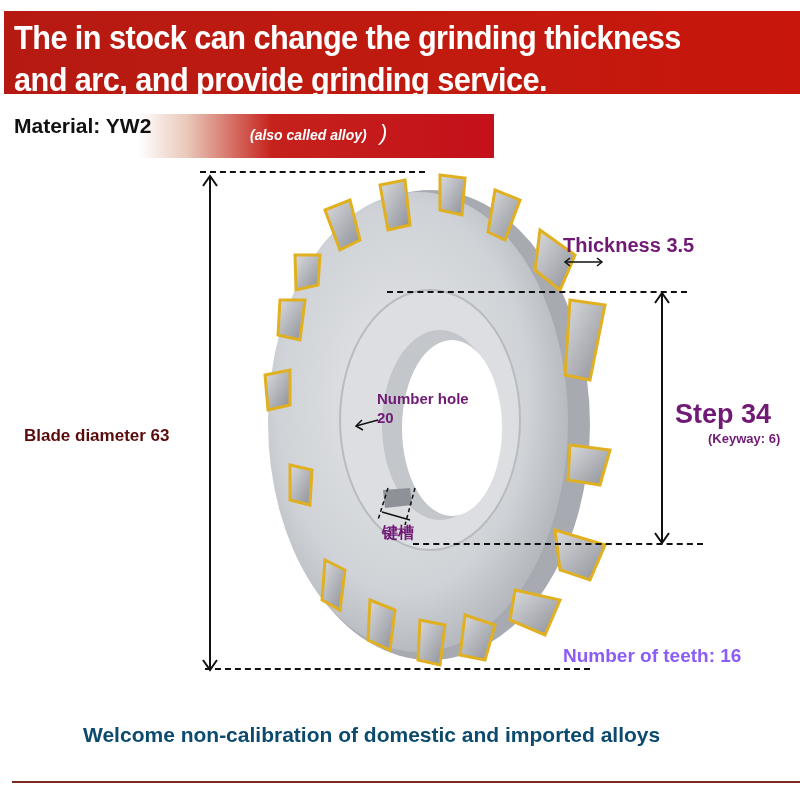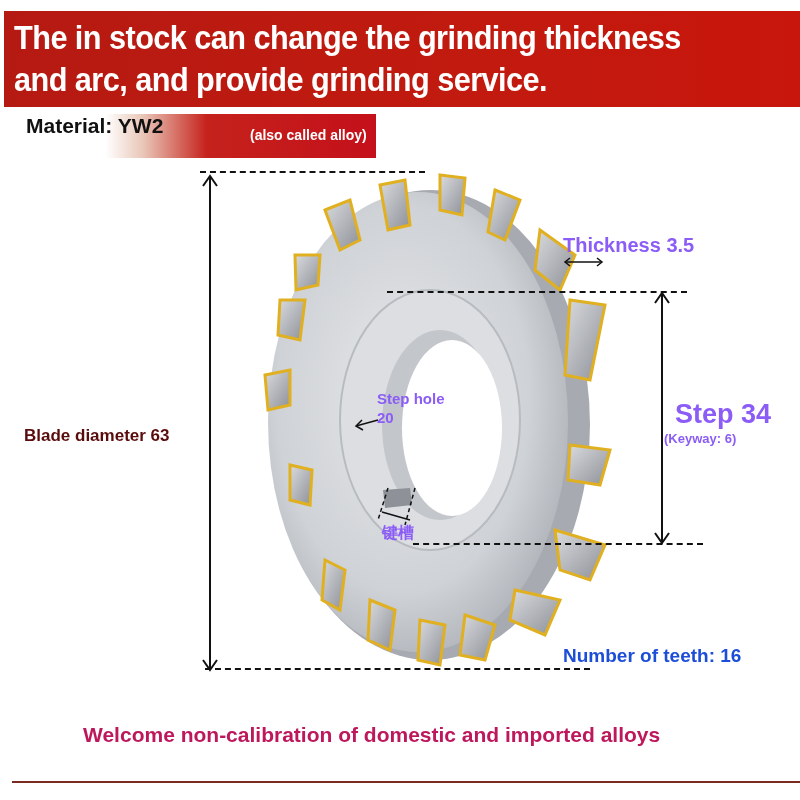--- a/index.html
+++ b/index.html
@@ -1,24 +1,24 @@
 <!DOCTYPE html>
 <html><head>
   <meta charset="utf-8">
   <style>
     * { box-sizing: border-box; margin: 0; padding: 0; }
     body { width: 800px; height: 800px; background: #ffffff; position: relative; overflow: hidden; font-family: "Liberation Sans", "DejaVu Sans", sans-serif; }
-    .header-banner { position: absolute; left: 4px; top: 11px; width: 796px; height: 96px; background: linear-gradient(90deg, #b51a12 0%, #c21a0f 60%, #c8160c 100%); padding: 6px 0 0 10px; }
+    .header-banner { position: absolute; left: 4px; top: 11px; width: 796px; height: 83px; background: linear-gradient(90deg, #b51a12 0%, #c21a0f 60%, #c8160c 100%); padding: 6px 0 0 10px; }
     .header-banner .line { color: #fff; font-weight: bold; font-size: 33px; line-height: 42px; letter-spacing: -0.6px; white-space: nowrap; transform: scaleX(0.93); transform-origin: left; }
-    .material-band { position: absolute; left: 0; top: 114px; width: 376px; height: 44px; background: linear-gradient(90deg, #ffffff 0%, #ffffff 28%, #e9c7b8 38%, #c5221c 55%, #c4101a 100%); }
+    .material-band { position: absolute; left: 0; top: 114px; width: 494px; height: 44px; background: linear-gradient(90deg, #ffffff 0%, #ffffff 28%, #e9c7b8 38%, #c5221c 55%, #c4101a 100%); font-style: italic; }
     .material-band .alloy { position: absolute; left: 250px; top: 13px; color: #fff; font-weight: bold; font-size: 14px; white-space: nowrap; }
     .material-band .paren { position: absolute; left: 380px; top: 6px; color: #fff; font-size: 22px; }
-    .material-text { position: absolute; left: 14px; top: 114px; font-weight: bold; font-size: 21px; line-height: 24px; color: #111; margin-left: 12px; }
+    .material-text { position: absolute; left: 14px; top: 114px; font-weight: bold; font-size: 21px; line-height: 24px; color: #111; }
     .label { position: absolute; font-weight: bold; white-space: nowrap; }
-    .lbl-dark { color: #8b5cf6; }
+    .lbl-dark { color: #701a75; }
     .lbl-maroon { color: #5a0c0c; }
     .dash { position: absolute; border-top: 2px dashed #111; height: 0; }
     .bottom-rule { position: absolute; left: 12px; top: 781px; width: 788px; height: 2px; background: #7b2a22; }
     svg { position: absolute; left: 0; top: 0; }
   </style>
 </head>
 <body>
 
 <div class="header-banner">
   <div class="line">The in stock can change the grinding thickness</div>
@@ -101,21 +101,21 @@
   </g>
 </svg>
 
 <div class="dash" style="left:200px; top:171px; width:225px;"></div>
 <div class="dash" style="left:205px; top:668px; width:385px;"></div>
 <div class="dash" style="left:387px; top:291px; width:300px;"></div>
 <div class="dash" style="left:413px; top:543px; width:290px;"></div>
 
 <div class="label lbl-dark" style="left:563px; top:234px; font-size:20px;">Thickness 3.5</div>
 <div class="label lbl-dark" style="left:675px; top:399px; font-size:27px;">Step 34</div>
-<div class="label lbl-dark" style="left:664px; top:431px; font-size:13px;">(Keyway: 6)</div>
-<div class="label lbl-dark" style="left:377px; top:390px; font-size:15px;">Step hole</div>
+<div class="label lbl-dark" style="left:708px; top:431px; font-size:13px;">(Keyway: 6)</div>
+<div class="label lbl-dark" style="left:377px; top:390px; font-size:15px;">Number hole</div>
 <div class="label lbl-dark" style="left:377px; top:409px; font-size:15px;">20</div>
 <div class="label lbl-dark" style="left:373px; top:523px; font-size:16px; font-family:'DejaVu Sans', sans-serif;margin-left:9px;">键槽</div>
 <div class="label lbl-maroon" style="left:24px; top:426px; font-size:17px;text-align:center;">Blade diameter 63</div>
-<div class="label" style="left:563px; top:645px; font-size:19px; color:#1d4ed8;text-align:center;">Number of teeth: 16</div>
+<div class="label" style="left:563px; top:645px; font-size:19px; color:#8b5cf6;text-align:center;">Number of teeth: 16</div>
 
-<div class="label" style="left:83px; top:723px; font-size:21px; color:#be185d;">Welcome non-calibration of domestic and imported alloys</div>
+<div class="label" style="left:83px; top:723px; font-size:21px; color:#0c4a6e;">Welcome non-calibration of domestic and imported alloys</div>
 <div class="bottom-rule"></div>
 
 </body></html>

